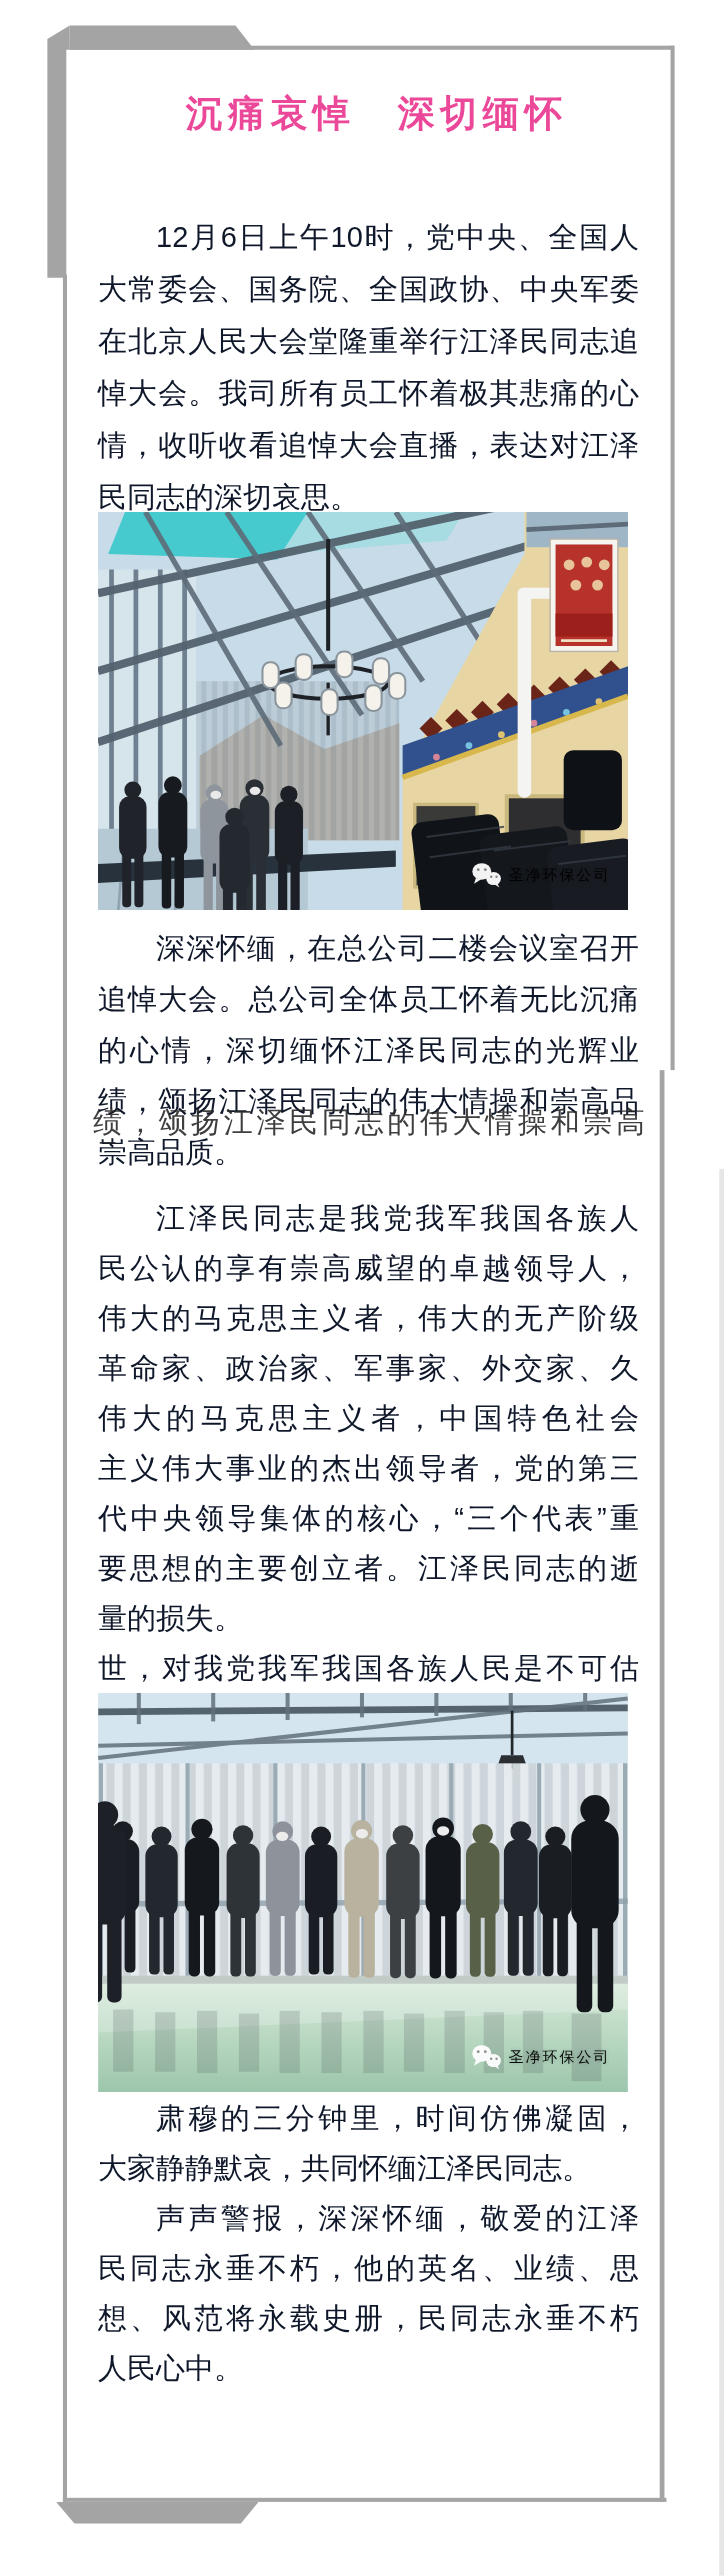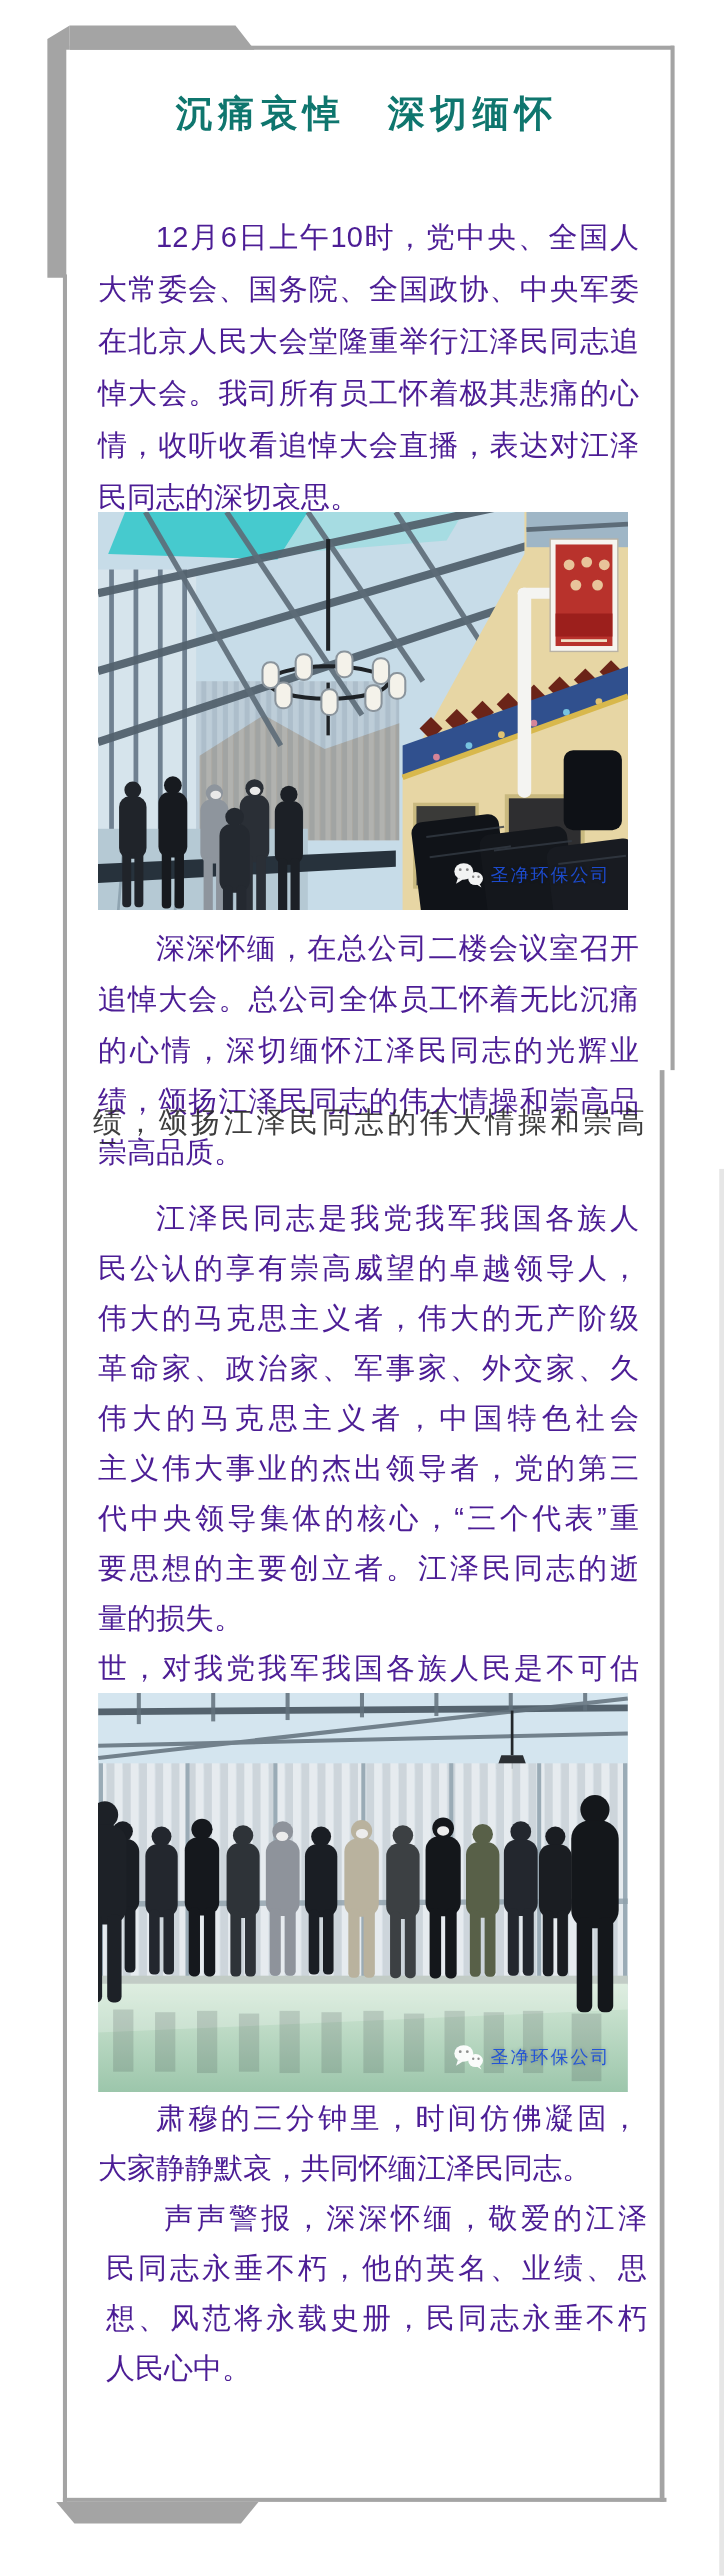--- a/index.html
+++ b/index.html
@@ -2,49 +2,49 @@
 <html style="font-size:10.8px"><head>
 <meta charset="utf-8">
 <style>
   html,body{margin:0;padding:0;background:#ffffff;}
   .canvas{
     position:relative;width:724px;height:2576px;background:#ffffff;overflow:hidden;
     font-family:"Liberation Sans","DejaVu Sans",sans-serif;
   }
   .sheet-svg{position:absolute;left:0;top:0;}
   .title{
-    position:absolute;left:64px;top:87px;width:605px;margin:0;
+    position:absolute;left:74px;top:87px;width:605px;margin:0;
     text-align:center;font-size:37px;line-height:54px;font-weight:700;
-    color:#0f766e;letter-spacing:5.4px;white-space:nowrap;
+    color:#ec4899;letter-spacing:5.4px;white-space:nowrap;
   }
-  .para{position:absolute;left:98px;width:541px;color:#4c1d95;font-size:29px;}
+  .para{position:absolute;left:98px;width:541px;color:#0f172a;font-size:29px;}
   .para .ln{display:block;text-align:justify;text-align-last:justify;}
   .para .ln.short{text-align-last:left;}
   .para .ln.ind{text-indent:58px;}
   .p0 .ln{line-height:52px;}
   .p1 .ln{line-height:51px;}
   .p2 .ln,.p3 .ln,.p4 .ln{line-height:50px;}
   .p0{top:211px;}
   .p1{top:923px;}
   .p2{top:1193px;}
   .p3{top:2093px;}
-  .p4{top:2193px;margin-left:8px;}
+  .p4{top:2193px;}
   .ghost-line{
     position:absolute;left:93px;top:1106px;width:554px;
     font-size:29px;line-height:32.5px;color:#2a2a2a;opacity:.9;
     letter-spacing:2px;text-align:justify;text-align-last:justify;
     clip-path:inset(0 0 42% 0);filter:blur(0.3px);
   }
   .photo{position:absolute;left:98px;width:530px;overflow:hidden;background:#c9dde9;}
   .photo1{top:512px;height:398px;}
   .photo2{top:1693px;height:399px;}
   .photo svg.scene{display:block;}
   .watermark{
     position:absolute;right:17.6px;bottom:21.7px;display:flex;align-items:center;gap:6.8px;
-    color:#1d4ed8;font-size:18px;letter-spacing:2px;opacity:.95;
+    color:#000000;font-size:15px;letter-spacing:2px;opacity:.95;
     text-shadow:0 0 4.1px rgba(0,0,0,.25);
     margin-top:36px;
   }
   .watermark svg{display:block;}
   figure{margin:0;}
 </style>
 </head>
 <body>
 
 <div class="canvas">

